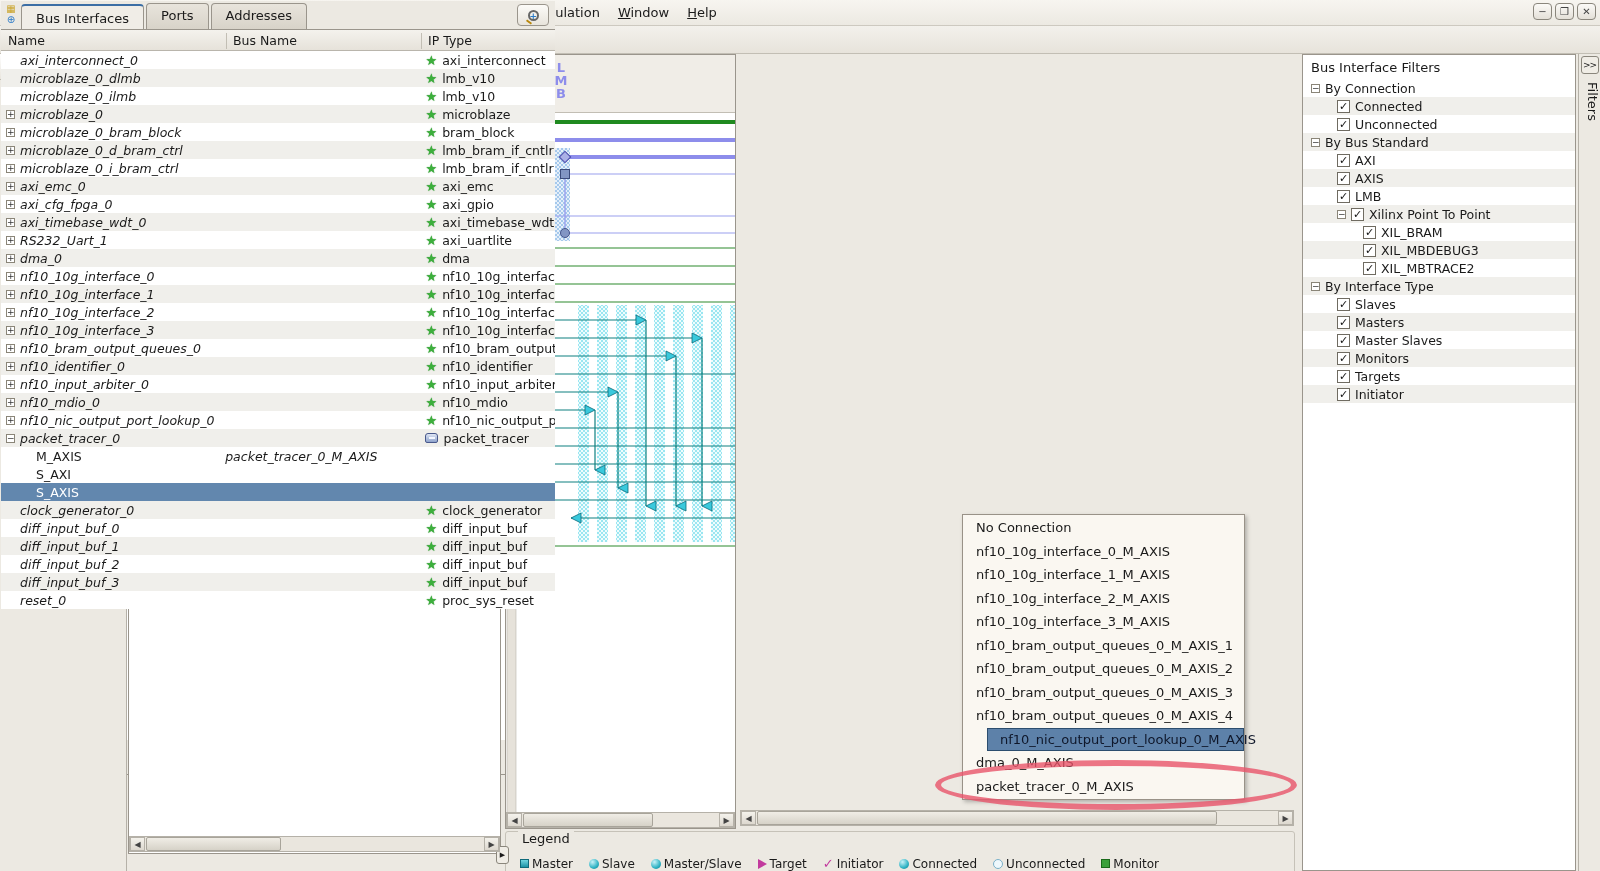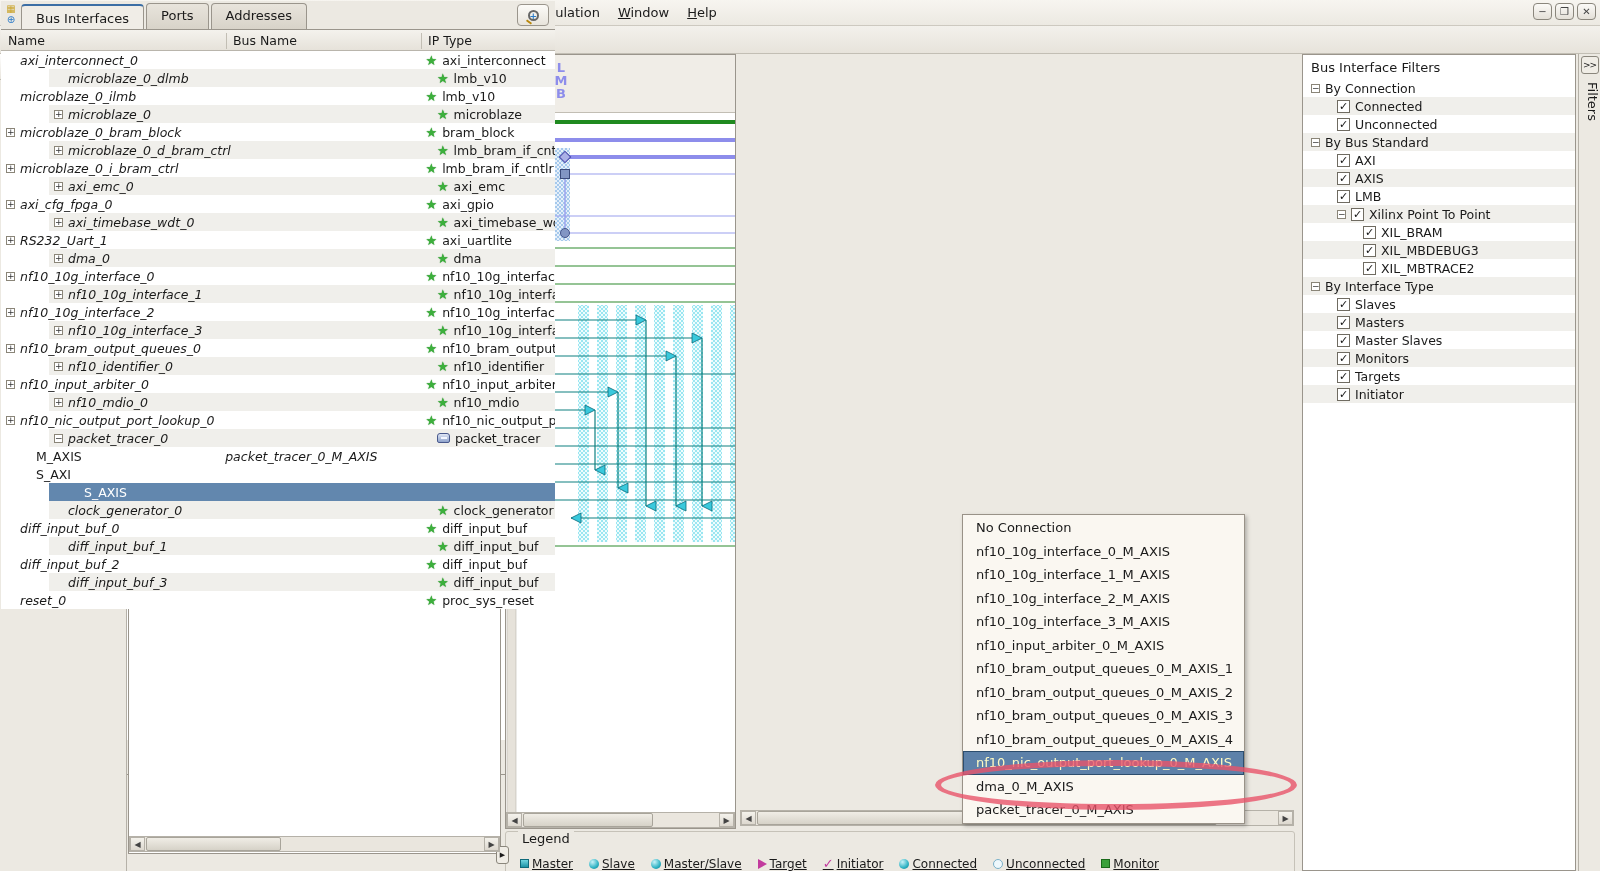--- a/index.html
+++ b/index.html
@@ -118,34 +118,34 @@
   .magglass::after { content:""; position:absolute; left:-4px; top:9px; width:6px; height:2px;
                      background:#b8860b; transform:rotate(35deg); }
   #bus-header { height:22px; background:linear-gradient(#f4f2ed,#e6e2da); border-bottom:1px solid #b9b5ac;
                 position:relative; font-size:12.5px; border-top:1px solid #9a958c; }
   #bus-header .h1 { position:absolute; left:7px; top:3px; }
   #bus-header .h2 { position:absolute; left:225px; top:3px; border-left:1px solid #c2beb4; padding-left:6px; height:16px; }
   #bus-header .h3 { position:absolute; left:420px; top:3px; border-left:1px solid #c2beb4; padding-left:6px; height:16px; }
   #bus-rows { position:relative; background:#fff; height:558px; overflow:hidden; }
   #bus-below { background:#fff; height:131px; }
   .bus-row { height:18px; display:flex; font-size:12.5px;align-items:center; }
-  .bus-row.stripe { background:#f0efeb;margin-left:48px; }
+  .bus-row.stripe { background:#f0efeb; }
   .bus-row.sel { background:#6287ae; color:#fff; }
   .bc-name { width:225px; display:flex; align-items:center; padding-left:5px; white-space:nowrap; overflow:hidden; }
   .bc-bus  { width:195px; display:flex; align-items:center; white-space:nowrap; overflow:hidden; font-style:italic; }
   .bc-ip   { width:136px; display:flex; align-items:center; white-space:nowrap; overflow:hidden; padding-left:6px; }
   .it { font-style:italic; }
   .lvl1 { margin-left:30px; }
   .star { color:#3cb03c; font-size:13px; margin-right:5px; text-shadow:0 0 1px #1c7a1c; }
 
   
   #dropdown { position:absolute; left:962px; top:514px; width:283px; background:#faf7f1;
               border:1px solid #999288; box-shadow:2px 2px 4px rgba(0,0,0,.25); z-index:50; padding:1px 0; }
   .dd-item { height:23.5px; line-height:23.5px; padding-left:13px; font-size:13px; white-space:nowrap; }
-  .dd-item.hl { background:#5d81a9; color:#fef9c3; outline:1px solid #2c4d6e; outline-offset:-1px; }
+  .dd-item.hl { background:#5d81a9; color:#0f172a; outline:1px solid #2c4d6e; outline-offset:-1px;margin-left:24px; }
   #ellipse { position:absolute; left:935px; top:760px; width:362px; height:50px; border-radius:50%;
              border:6px solid rgba(232,84,106,.8); z-index:60; pointer-events:none; }
 
   
   #filters { left:1302px; top:54px; width:274px; height:817px; }
   #filt-title { height:24px; padding:5px 8px 0; font-size:13px; background:#fff; }
   .f-row { height:18px; display:flex; align-items:center; font-size:12.5px; white-space:nowrap; overflow:hidden; }
   .f-row.stripe { background:#f0efeb; }
   .cb { width:13px; height:13px; min-width:13px; border:1px solid #6f6b61; background:#fff; margin-right:5px;
         font-size:11px; line-height:11px; text-align:center; font-weight:bold; color:#111; }
@@ -153,21 +153,21 @@
                  border-left:1px solid #b5b1a8; }
   #fs-btn { width:18px; height:18px; margin:2px auto; border:1px solid #8a867c; border-radius:3px;
             background:#f0ede6; font-size:9px; line-height:16px; text-align:center; letter-spacing:-1px; }
   #fs-label { writing-mode:vertical-rl; font-size:13px; margin:8px auto 0; display:block; text-align:center; width:100%; }
 
   
   #legend { position:absolute; left:505px; top:831px; width:790px; height:44px; border:1px solid #c6c2b8;
             border-radius:3px; background:#ece9e2; }
   #legend-title { position:absolute; left:12px; top:-1px; background:#ece9e2; padding:0 4px; font-size:13px; }
   #legend-items { position:absolute; left:14px; top:24px; display:flex; gap:16px; align-items:center; }
-  .lg-item { display:flex; align-items:center; gap:3px; font-size:12px;text-decoration:underline; }
+  .lg-item { display:flex; align-items:center; gap:3px; font-size:12px; }
   .lg-square { width:9px; height:9px; background:linear-gradient(#6fd5e0,#1b93a5); border:1px solid #0e6a7a; }
   .lg-ball { width:10px; height:10px; border-radius:50%; background:radial-gradient(circle at 35% 30%, #c8f2f8, #2fb3c4 60%, #0e7a8a); }
   .lg-arrow { width:0; height:0; border-left:9px solid #c23b9e; border-top:5px solid transparent; border-bottom:5px solid transparent; }
   .lg-check { color:#c23b9e; font-weight:bold; font-size:13px; }
   .lg-circle { width:10px; height:10px; border-radius:50%; border:1px solid #7ab0c8; background:#eef8fc; }
   .lg-msquare { width:9px; height:9px; background:#3aa13a; border:1px solid #1a6a1a; }
   #legend-btn { position:absolute; left:496px; top:846px; width:13px; height:18px; border:1px solid #8a867c;
                 border-radius:3px; background:#f0ede6; font-size:7px; line-height:16px; text-align:center; }
 </style>
 </head>
@@ -1027,21 +1027,20 @@
       </div>
   </div>
   <span id="legend-btn">▶</span>
 
   <div id="dropdown">
       <div class="dd-item">No Connection</div>
       <div class="dd-item">nf10_10g_interface_0_M_AXIS</div>
       <div class="dd-item">nf10_10g_interface_1_M_AXIS</div>
       <div class="dd-item">nf10_10g_interface_2_M_AXIS</div>
       <div class="dd-item">nf10_10g_interface_3_M_AXIS</div>
-      <div class="dd-item">nf10_input_arbiter_0_M_AXIS</div>
       <div class="dd-item">nf10_bram_output_queues_0_M_AXIS_1</div>
       <div class="dd-item">nf10_bram_output_queues_0_M_AXIS_2</div>
       <div class="dd-item">nf10_bram_output_queues_0_M_AXIS_3</div>
       <div class="dd-item">nf10_bram_output_queues_0_M_AXIS_4</div>
       <div class="dd-item hl">nf10_nic_output_port_lookup_0_M_AXIS</div>
       <div class="dd-item">dma_0_M_AXIS</div>
       <div class="dd-item">packet_tracer_0_M_AXIS</div>
     </div>
   <div id="ellipse" style="border-color: rgba(232, 84, 106, 0.8);"></div>
 

